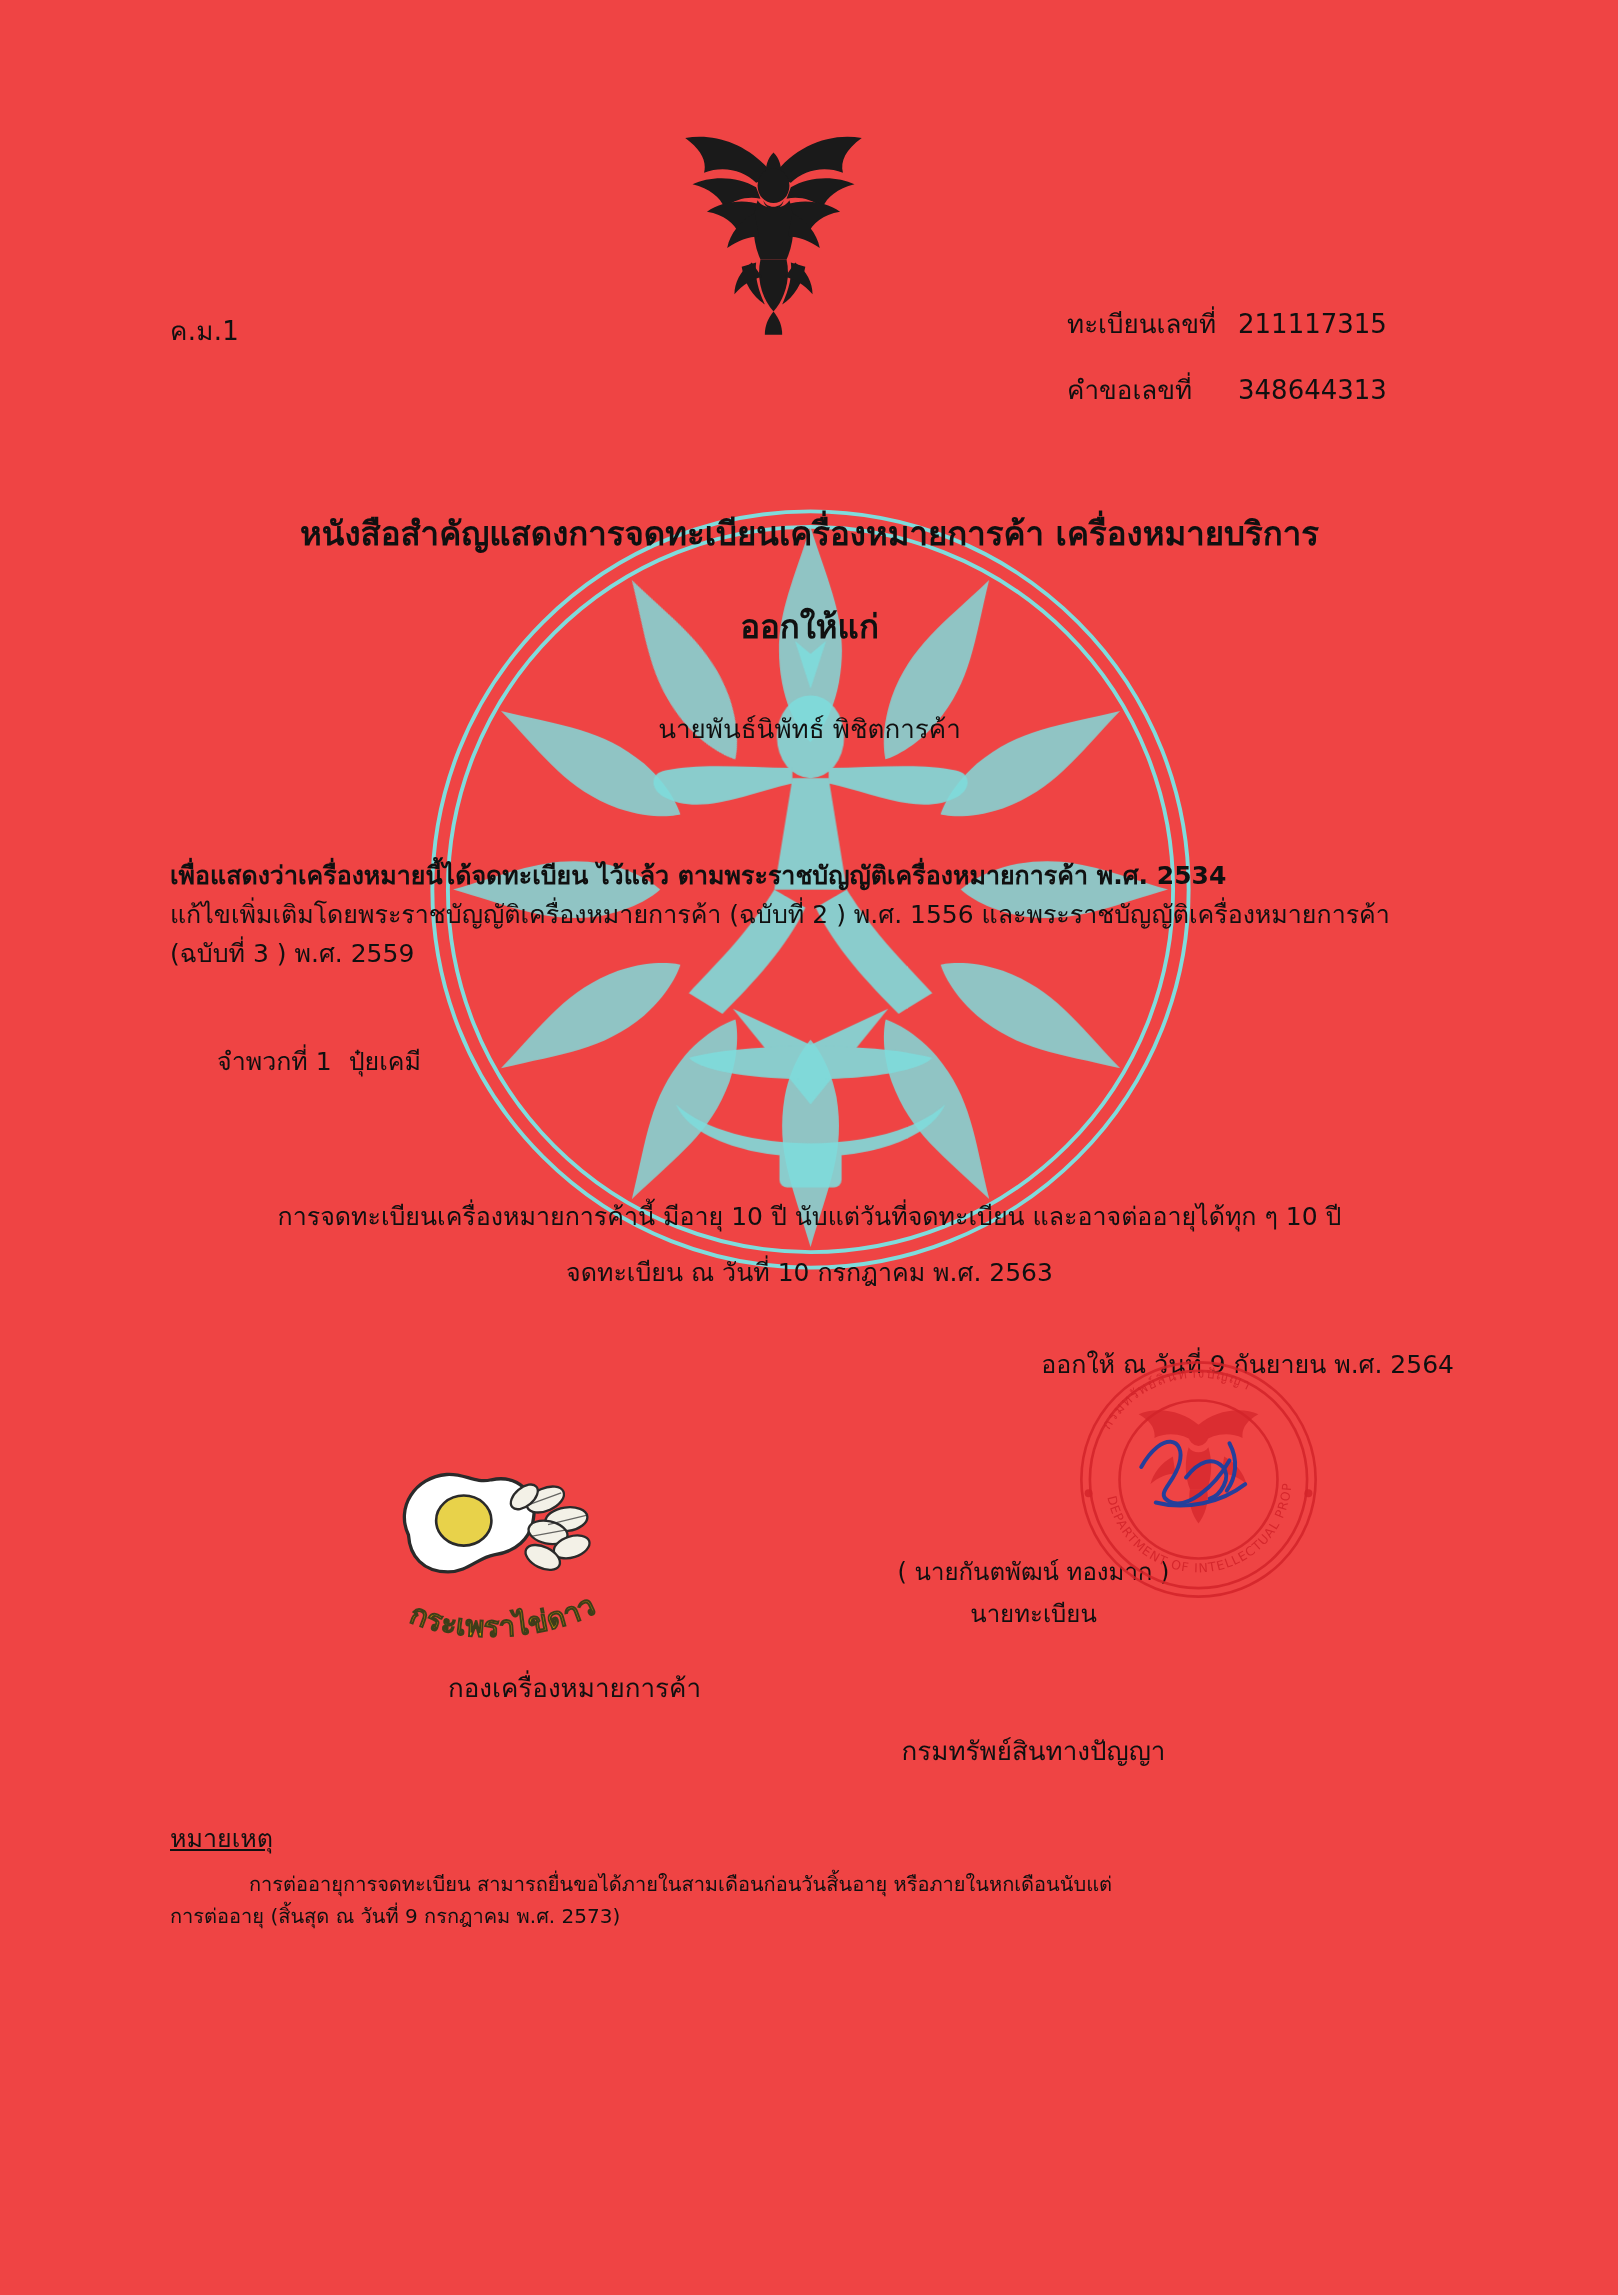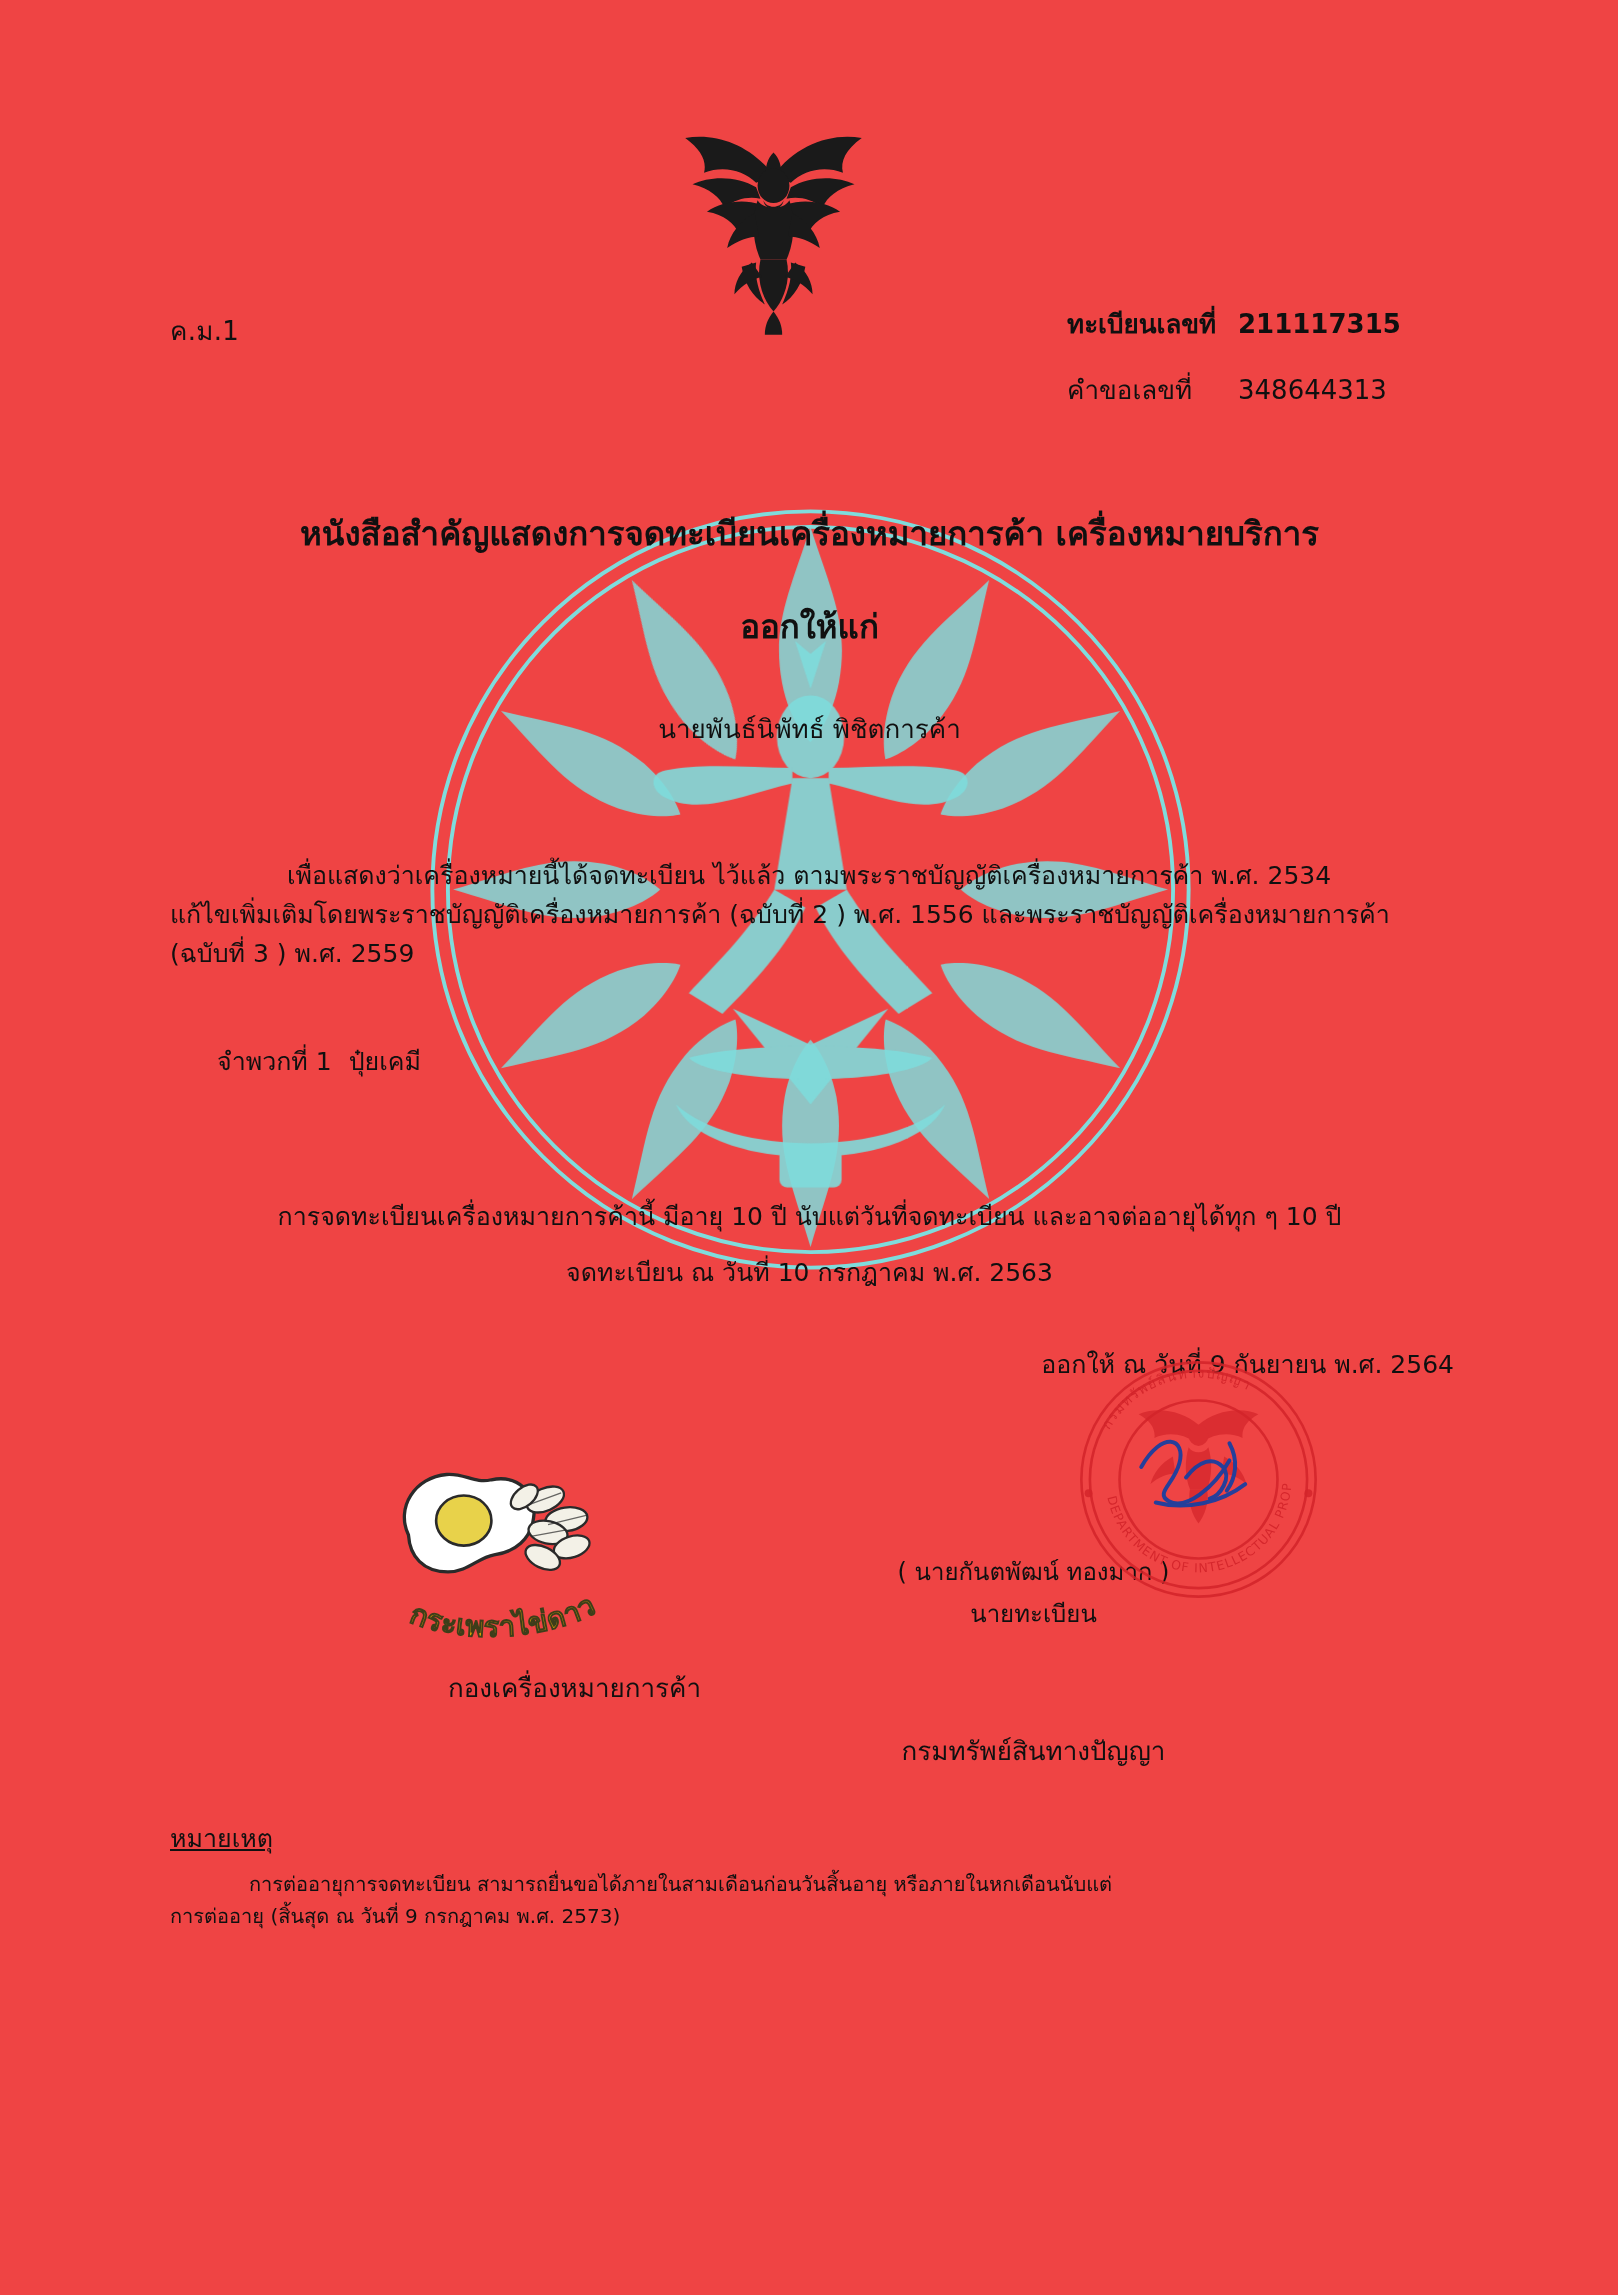--- a/index.html
+++ b/index.html
@@ -51,21 +51,21 @@
     top: 310px;
     font-size: 26px;
     letter-spacing: 0.3px;
   }
   .reg-no-row, .app-no-row {
     position: absolute;
     left: 1067px;
     font-size: 26px;
     white-space: nowrap;
   }
-  .reg-no-row { top: 303px; font-weight: bold; }
+  .reg-no-row { top: 303px; }
   .app-no-row { top: 369px; }
   .reg-no-row .lbl, .app-no-row .lbl {
     display: inline-block;
     width: 171px;
   }
   .reg-no-row .val, .app-no-row .val {
     display: inline-block;
     min-width: 145px;
   }
 
@@ -96,21 +96,21 @@
 
   
   .legal-block {
     position: absolute;
     left: 170px;
     width: 1278px;
     top: 857px;
     font-size: 25px;
     line-height: 1.55;
   }
-  .legal-line-1 { text-align: center; }
+  .legal-line-1 { text-align: left; font-weight: bold; }
   .legal-line-2 { text-align: left; }
   .legal-line-3 { text-align: left; }
 
   .class-line {
     position: absolute;
     left: 217px;
     top: 1041px;
     font-size: 25px;
   }
   .class-line .gap { display: inline-block; width: 17px; }

